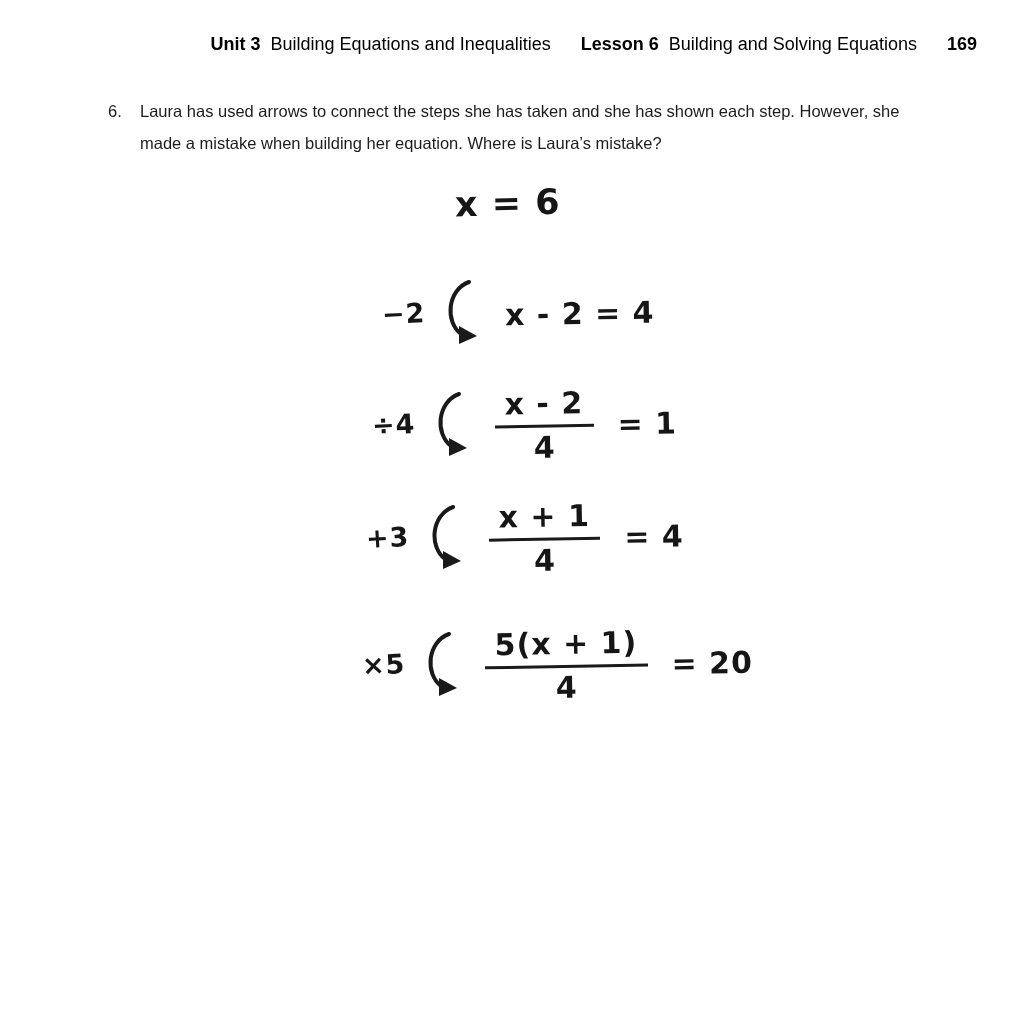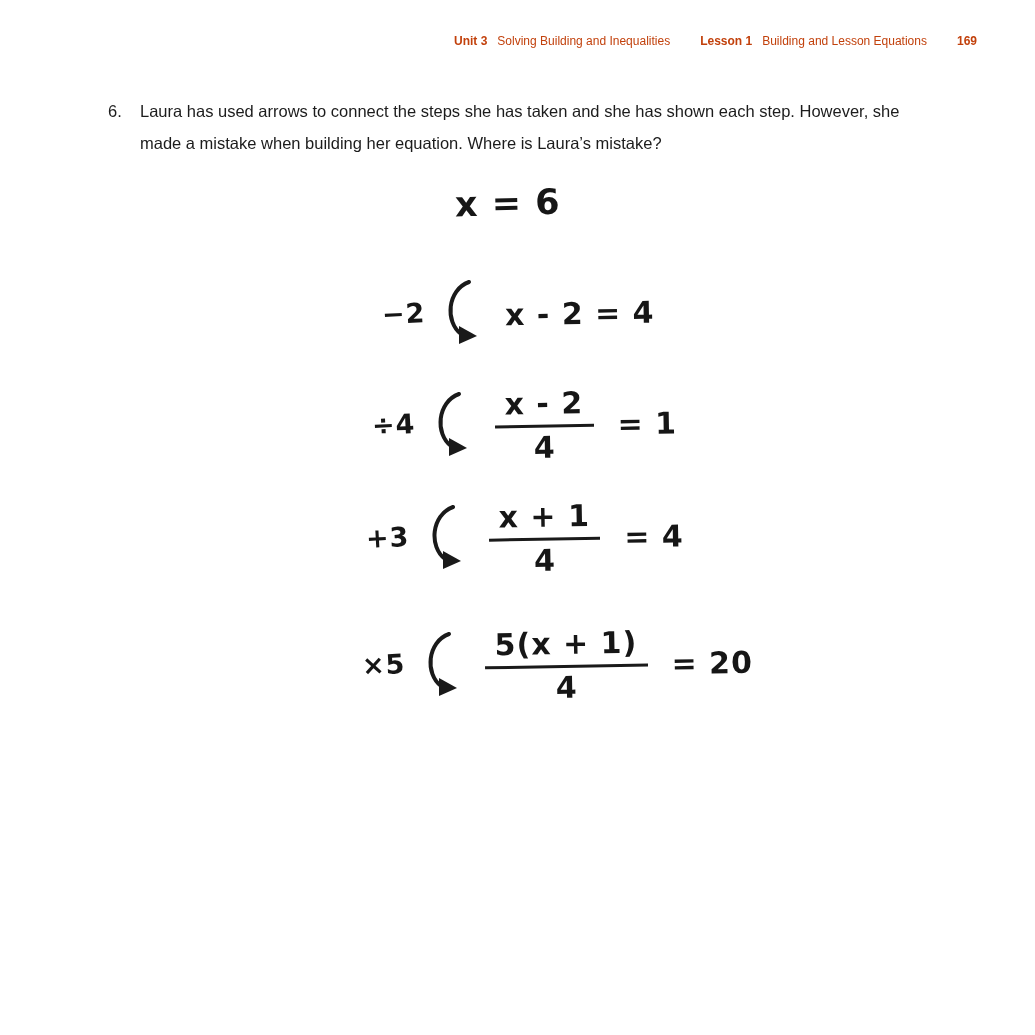--- a/index.html
+++ b/index.html
@@ -21,22 +21,22 @@
 
   
   .running-head {
     position: absolute;
     top: 34px;
     left: 0;
     right: 58px;
     display: flex;
     justify-content: flex-end;
     align-items: baseline;
-    font-size: 12px;
-    color: #c2410c;
+    font-size: 18px;
+    color: #000000;
     white-space: nowrap;
   }
   .running-head .bold { font-weight: bold; }
   .running-head .sep-sm { width: 10px; }
   .running-head .sep-lg { width: 30px; }
 
   
   .question {
     position: absolute;
     top: 95px;
@@ -103,25 +103,25 @@
   .rhs { margin-left: 10px; }
 </style>
 </head>
 <body>
 
 <div class="page">
 
   <div class="running-head">
     <span class="bold">Unit 3</span>
     <span class="sep-sm"></span>
-    <span>Solving Building and Inequalities</span>
+    <span>Building Equations and Inequalities</span>
     <span class="sep-lg"></span>
-    <span class="bold">Lesson 1</span>
+    <span class="bold">Lesson 6</span>
     <span class="sep-sm"></span>
-    <span>Building and Lesson Equations</span>
+    <span>Building and Solving Equations</span>
     <span class="sep-lg"></span>
     <span class="bold">169</span>
   </div>
 
   <div class="question">
     <div class="q-number">6.</div>
     <div class="q-text">Laura has used arrows to connect the steps she has taken and she has shown each step. However, she made a mistake when building her equation. Where is Laura’s mistake?</div>
   </div>
 
   <div class="work-start hand">x = 6</div>

